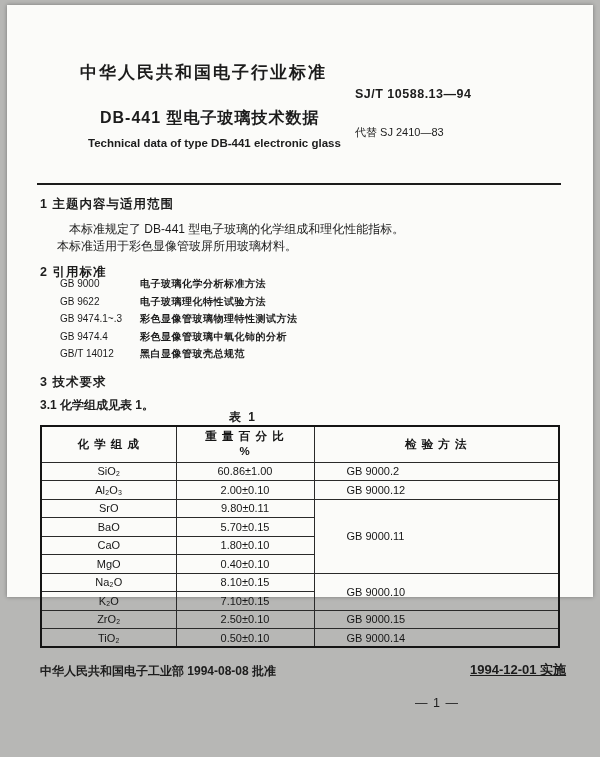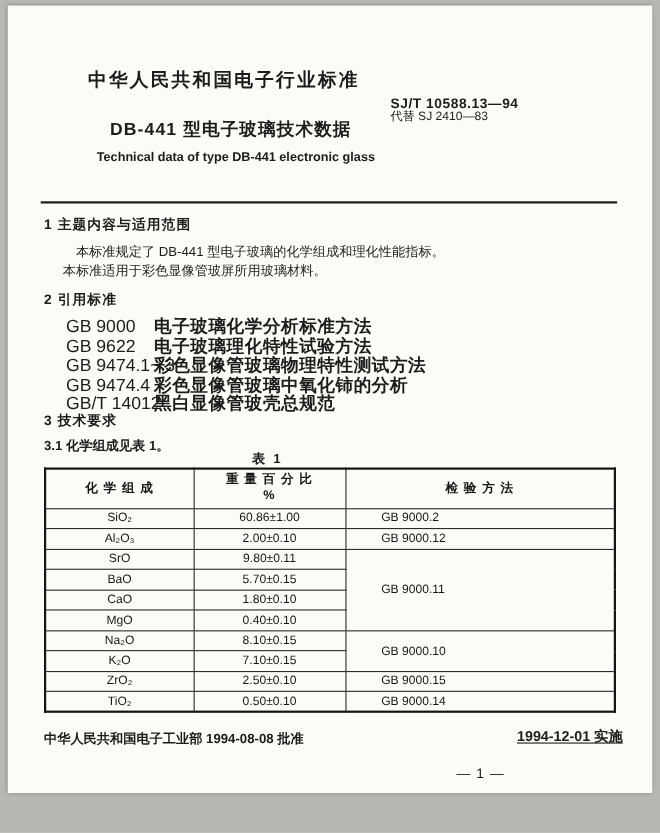--- a/index.html
+++ b/index.html
@@ -7,39 +7,39 @@
   body {
     background:#b7b7b5;
     font-family:"Liberation Sans","DejaVu Sans",sans-serif;
     color:#1c1c1c;
   }
   .scan {
     position:relative; width:600px; height:757px;
     background:#b7b7b5; overflow:hidden;
   }
   .page {
-    position:absolute; left:7px; top:5px; width:586px; height:716px;
+    position:absolute; left:7px; top:5px; width:586px; height:592px;
     background:#fbfbf9;
     box-shadow:0 0 4px rgba(0,0,0,.35);
   }
   .abs { position:absolute; white-space:nowrap; }
 
   .org-title   { left:73px;  top:56px;  font-size:17px; font-weight:bold; letter-spacing:2px; }
   .std-number  { left:348px; top:82px;  font-size:12.5px; font-weight:bold; letter-spacing:.5px; }
   .doc-title   { left:93px;  top:103px; font-size:16px; font-weight:bold; letter-spacing:1px; }
-  .replaces    { left:348px; top:93px; font-size:11px; }
+  .replaces    { left:348px; top:120px; font-size:11px; }
   .en-title    { left:81px;  top:132px; font-size:11.5px; font-weight:bold; }
   .header-rule { left:30px;  top:178px; width:524px; height:2px; background:#1b1b1b; }
 
   .sec-heading { font-size:12.5px; font-weight:bold; letter-spacing:1px; }
   .s1-heading  { left:33px; top:191px; }
   .p1          { left:62px; top:216px; font-size:12px; }
   .p2          { left:50px; top:233px; font-size:12px; }
   .s2-heading  { left:33px; top:259px; }
-  .refs        { left:53px; top:284px; font-size:16px; }
+  .refs        { left:53px; top:270px; font-size:10px; }
   .ref-item    { height:17.5px; line-height:17.5px; position:relative; }
   .ref-code    { display:inline-block; width:80px; }
   .ref-title   { position:absolute; left:80px; top:0; font-weight:bold; letter-spacing:.5px; }
   .s3-heading  { left:33px; top:369px; }
   .s31         { left:33px; top:392px; font-size:12px;font-weight:bold; }
 
   .tbl-caption { left:222px; top:404px; font-size:12px; font-weight:bold; letter-spacing:2px; }
   .tbl-wrap    { left:33px; top:420px; }
   table {
     border-collapse:collapse; width:518px; table-layout:fixed;

